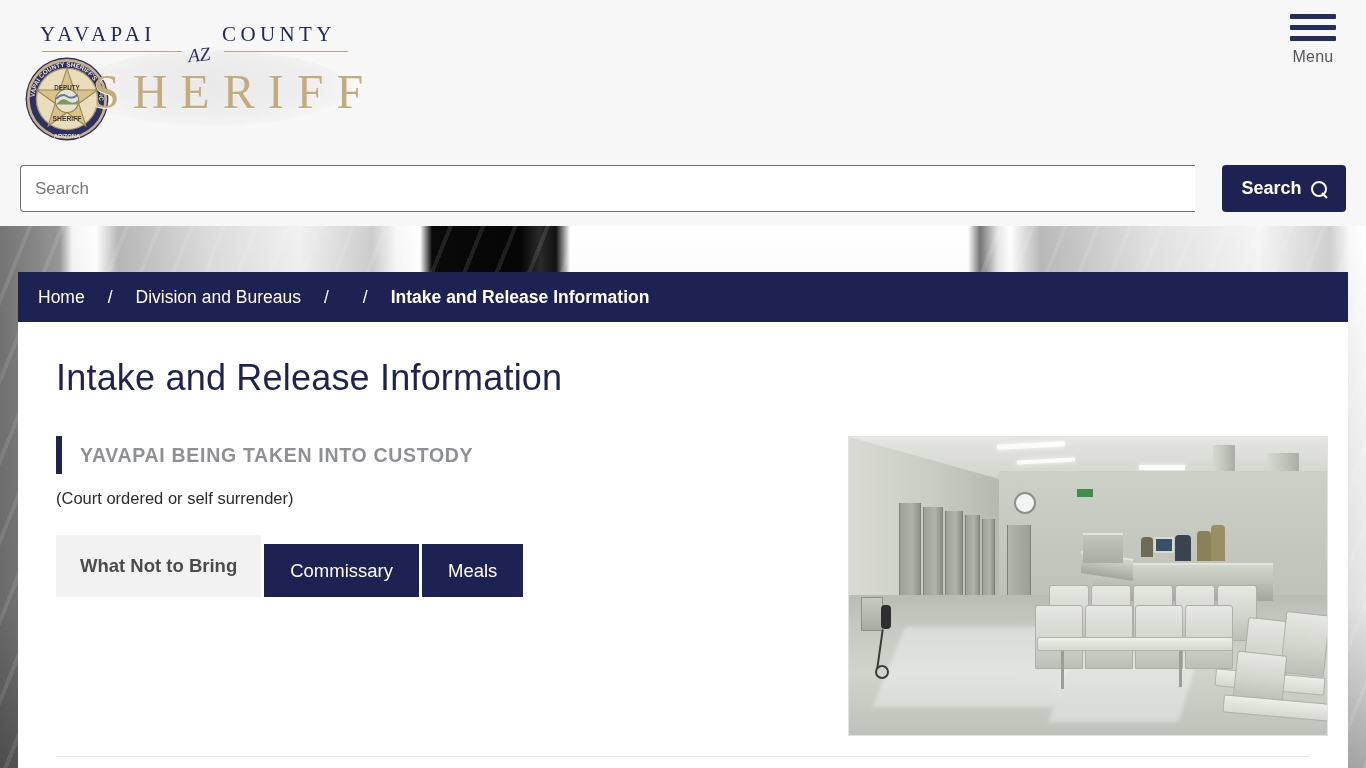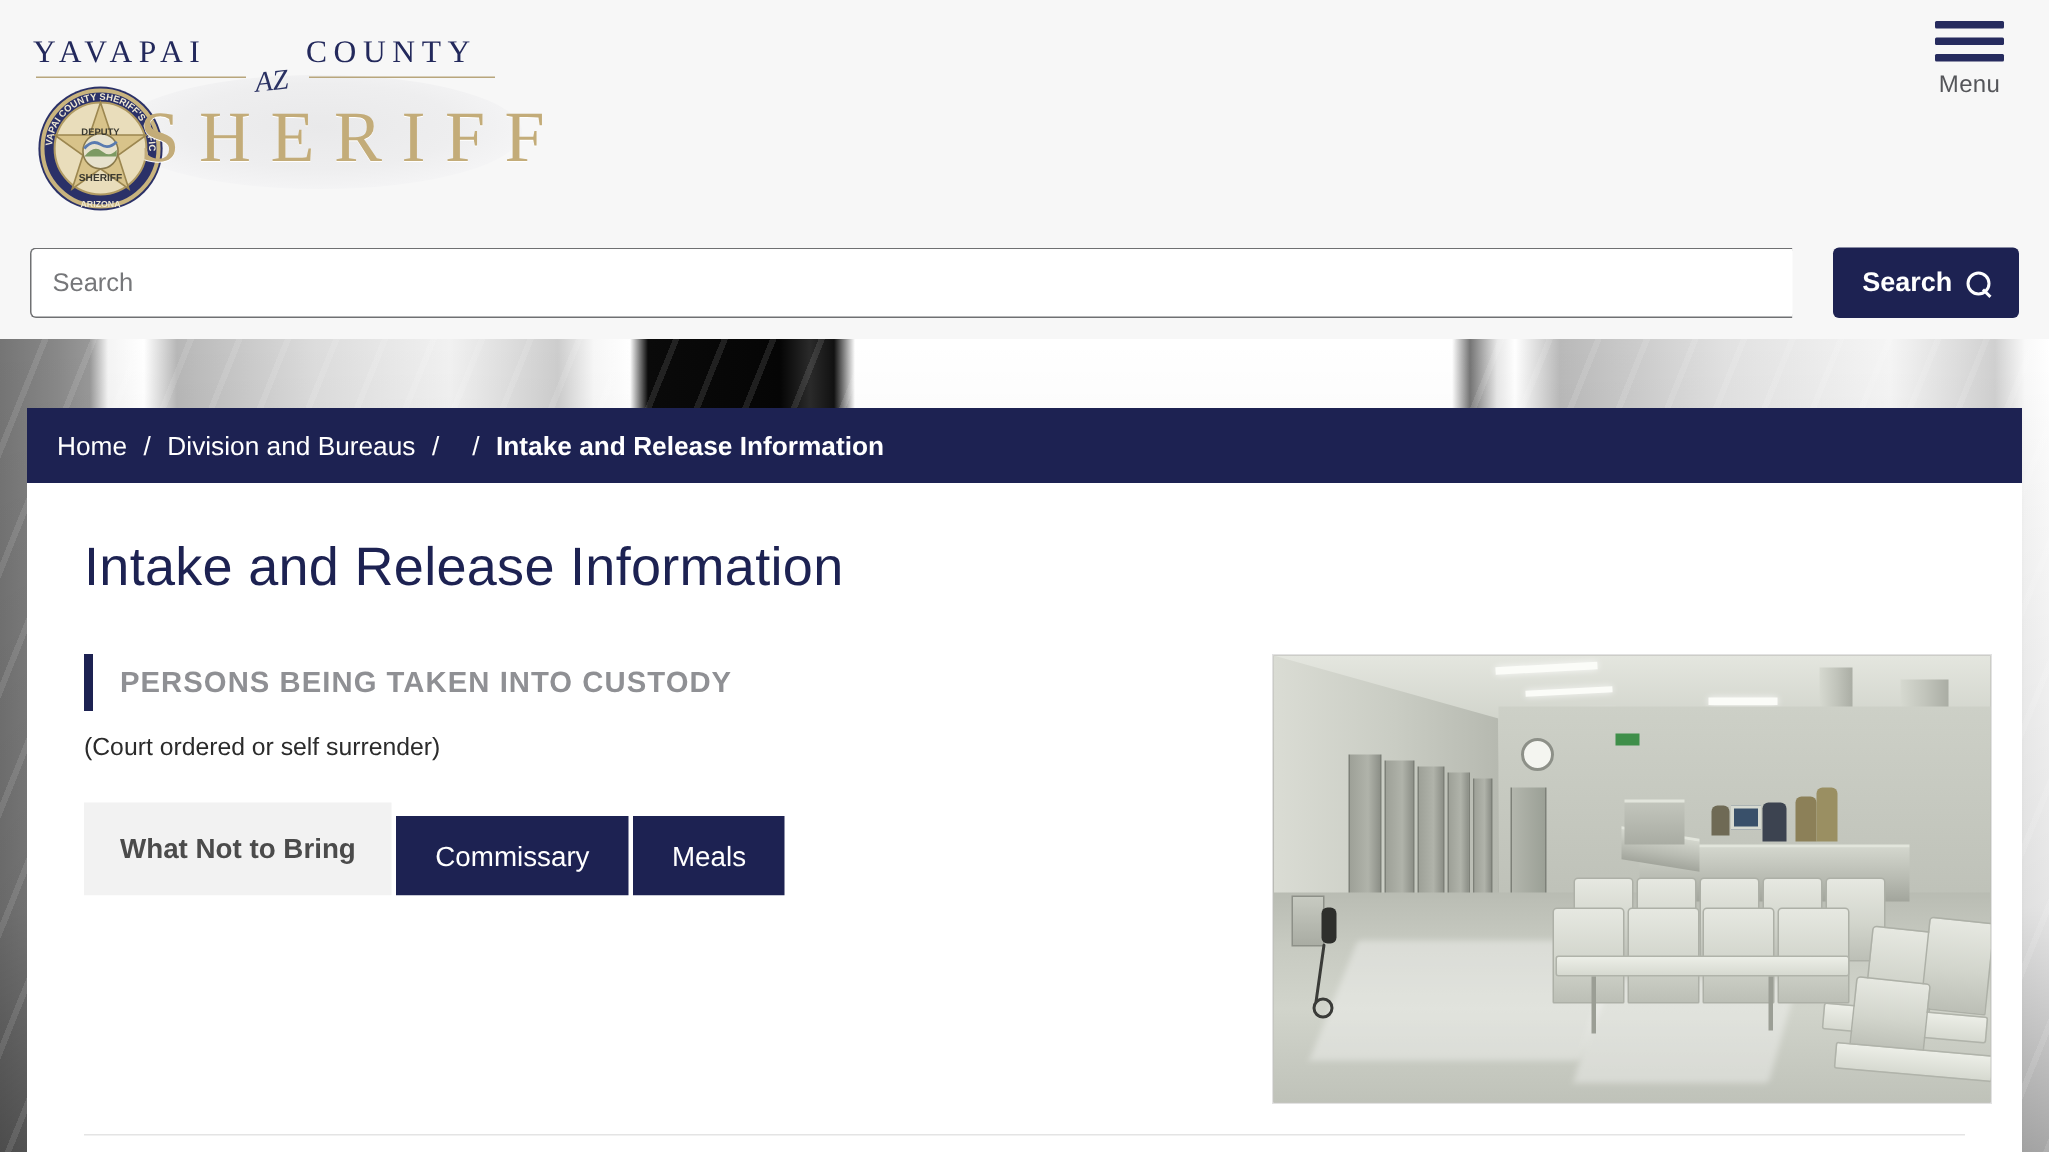--- a/index.html
+++ b/index.html
@@ -36,21 +36,21 @@
   }
   .logo-ellipse {
     position: absolute;
     left: 60px; top: 42px;
     width: 270px; height: 76px;
     border-radius: 50%;
     background: radial-gradient(ellipse at 50% 45%, #e9e9ea 0%, #eeeeef 48%, #f5f5f6 75%, #f7f7f7 100%);
   }
   .logo-topline {
     position: absolute;
-    left: 0; top: 14px;
+    left: 18px; top: 14px;
     width: 320px; height: 34px;
   }
   .lt-word {
     position: absolute;
     font-family: "Liberation Serif", serif;
     color: #23295c;
     font-size: 21px;
     letter-spacing: 4.4px;
     font-weight: 400;
     white-space: nowrap;
@@ -237,21 +237,21 @@
   }
 
   .breadcrumb {
     position: relative;
     width: 1330px;
     height: 50px;
     background: #1d2252;
     display: flex;
     align-items: center;
     padding-left: 20px;
-    gap: 0px;
+    gap: 12px;
     white-space: nowrap;
   }
   .crumb {
     color: #ffffff;
     font-size: 17.5px;
     text-decoration: none;
     cursor: pointer;
   }
   .crumb-sep {
     color: #ffffff;
@@ -539,21 +539,21 @@
       <a class="crumb" href="#">Division and Bureaus</a>
       <span class="crumb-sep">/</span>
       <span class="crumb-sep">/</span>
       <span class="crumb-current">Intake and Release Information</span>
     </nav>
 
     <h1 class="page-title">Intake and Release Information</h1>
 
     <div class="section-head">
       <span class="section-bar"></span>
-      <span class="section-title">PERSONS BEING TAKEN INTO CUSTODY</span>
+      <span class="section-title">YAVAPAI BEING TAKEN INTO CUSTODY</span>
     </div>
 
     <div class="section-sub">(Court ordered or self surrender)</div>
 
     <div class="tabs">
       <button class="tab tab-active">What Not to Bring</button>
       <button class="tab tab-inactive">Commissary</button>
       <button class="tab tab-inactive">Meals</button>
     </div>
 

